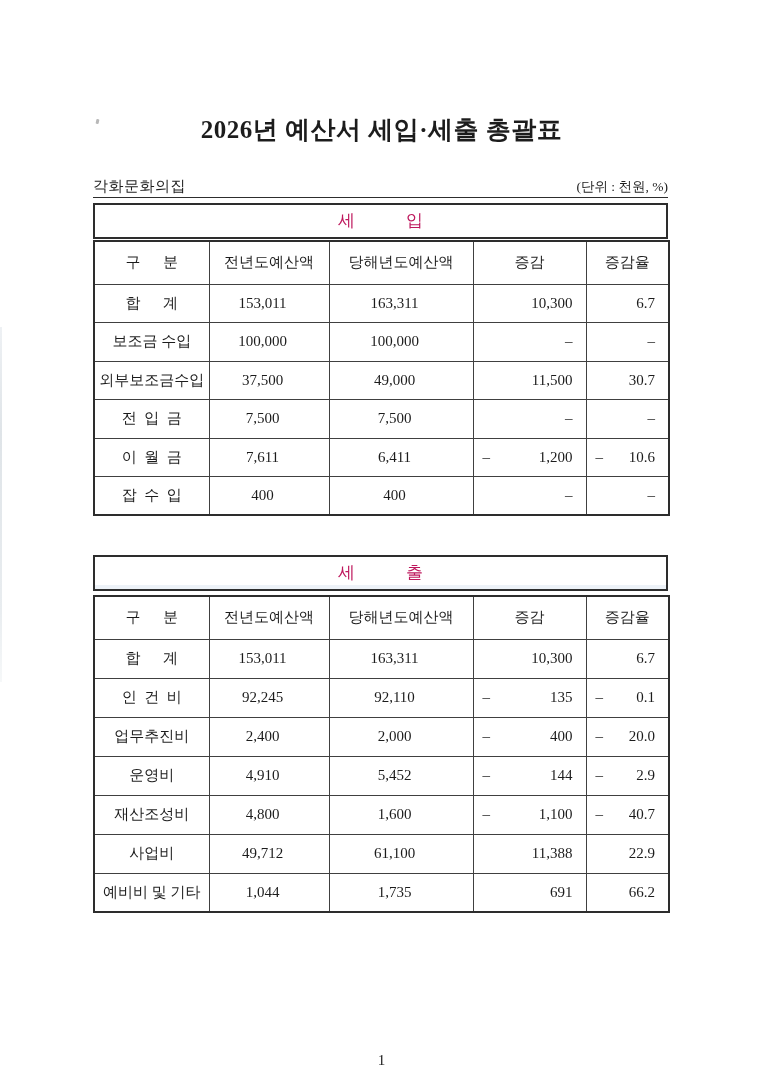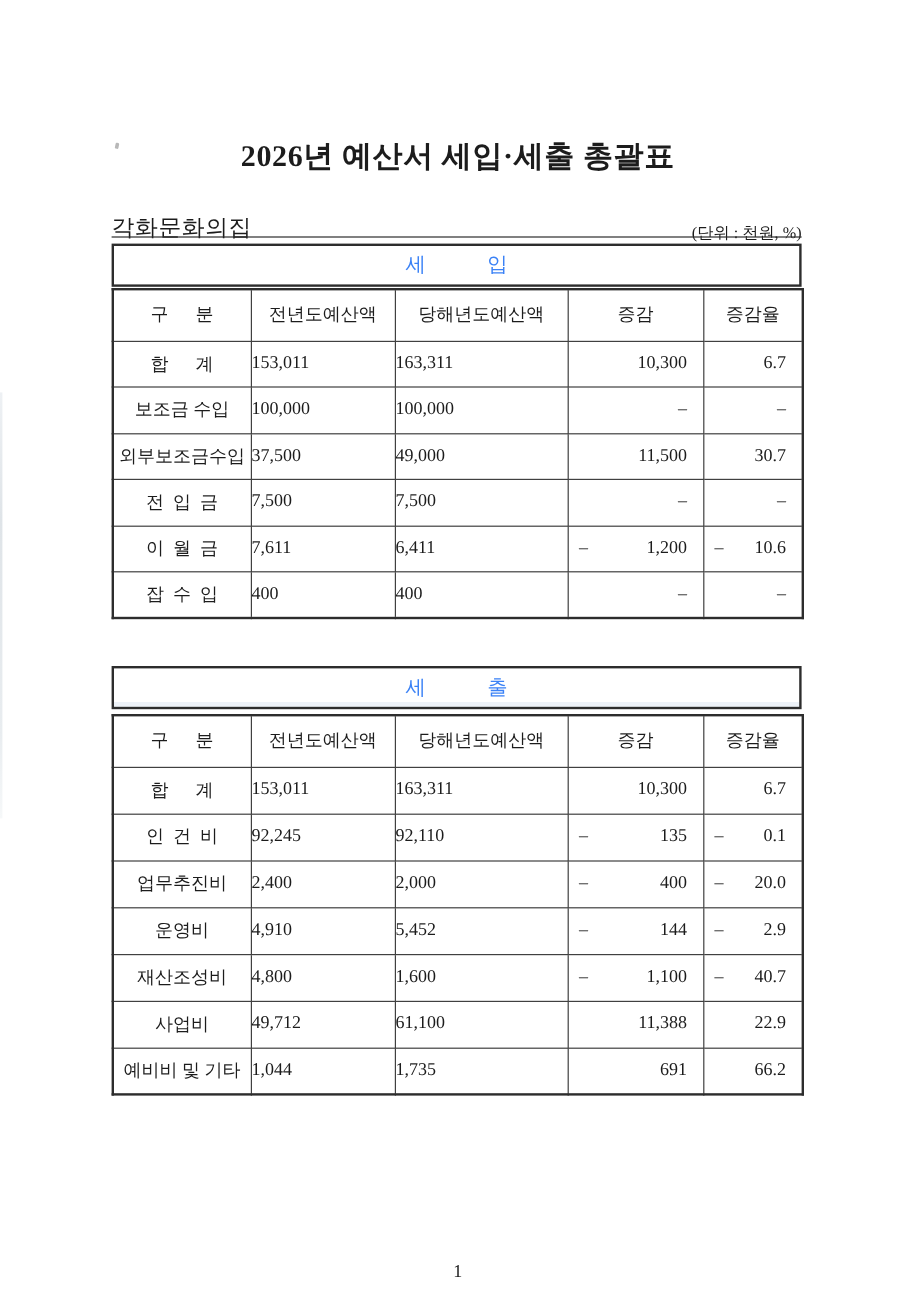--- a/index.html
+++ b/index.html
@@ -24,48 +24,48 @@
   }
   .doc-title {
     position:absolute; top:81px; left:0; width:100%;
     text-align:center; font-size:25px; font-weight:700;
     letter-spacing:0.5px; white-space:pre;
   }
   .meta-row {
     position:absolute; left:93px; top:145px; width:575px;
     display:flex; justify-content:space-between; align-items:flex-end;
   }
-  .org  { font-size:19px; letter-spacing:0.5px; }
+  .org  { font-size:15px; letter-spacing:0.5px; }
   .unit { font-size:13.5px; }
   .rule { position:absolute; left:93px; top:165px; width:575px; border-top:1.5px solid #2d2d2d; }
 
   .tbl { position:absolute; left:93px; width:575px; }
   #t1 { top:171px; }
   #t2 { top:523px; }
   .tbl-title {
     border:2px solid #2d2d2d;
     height:36px; line-height:32px;
     text-align:center; font-size:17px; white-space:pre;
-    color:#3b82f6;
+    color:#be185d;
   }
   #t1 .tbl-title { margin-bottom:1px; }
   #t2 .tbl-title { margin-bottom:4px; box-shadow: inset 0 -4px 0 #edf2f8; }
 
   table {
     border-collapse:collapse; table-layout:fixed;
     width:575px; border:2px solid #2d2d2d;
     font-size:15px;
   }
   th, td { border:1px solid #404040; font-weight:normal; color:#1c1c1c; }
   thead tr { height:43px; }
   #t1 tbody tr { height:38.5px; }
   #t2 tbody tr { height:39px; }
   thead th { text-align:center; font-size:15px; white-space:pre; }
   td.label { text-align:center; white-space:pre; }
-  td.num   { text-align:left; padding-right:13px; }
+  td.num   { text-align:center; padding-right:13px; }
   td.split { padding:0; }
   .cf { display:flex; align-items:center; height:100%; }
   .cf .sign { padding-left:9px; }
   .cf .val  { margin-left:auto; padding-right:13px; }
 
   .page-num {
     position:absolute; top:1020px; left:0; width:763px;
     text-align:center; font-size:15px; color:#222;
   }
 </style>

